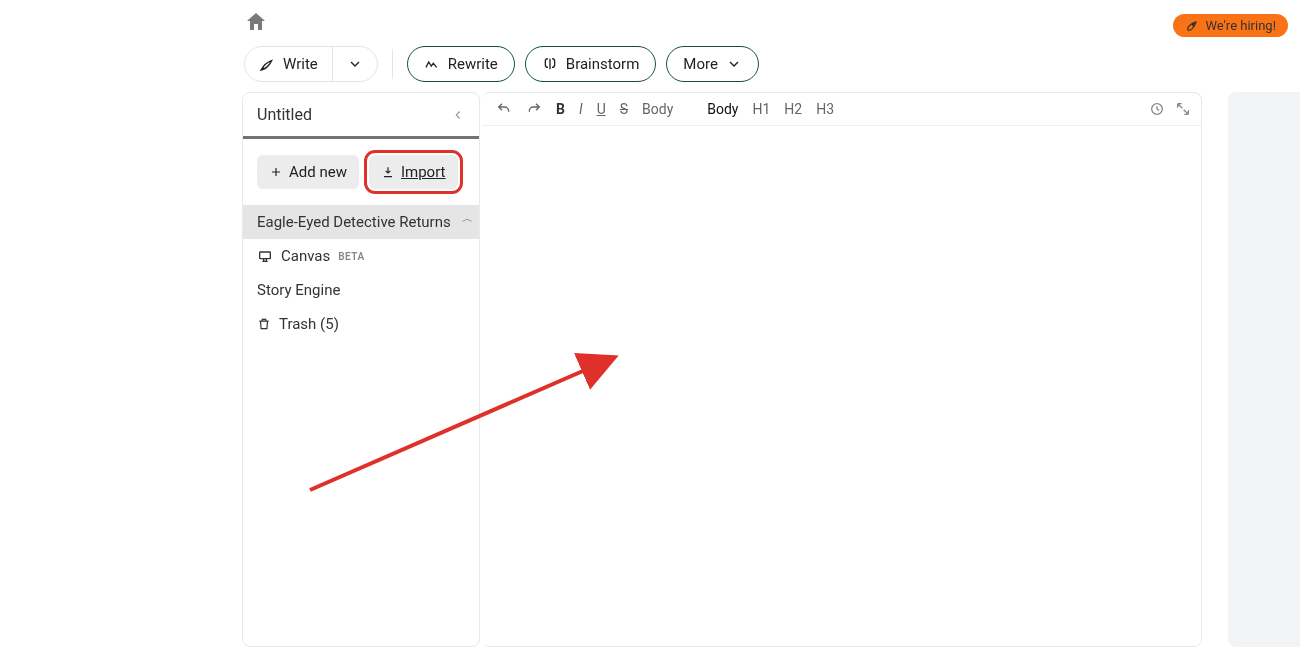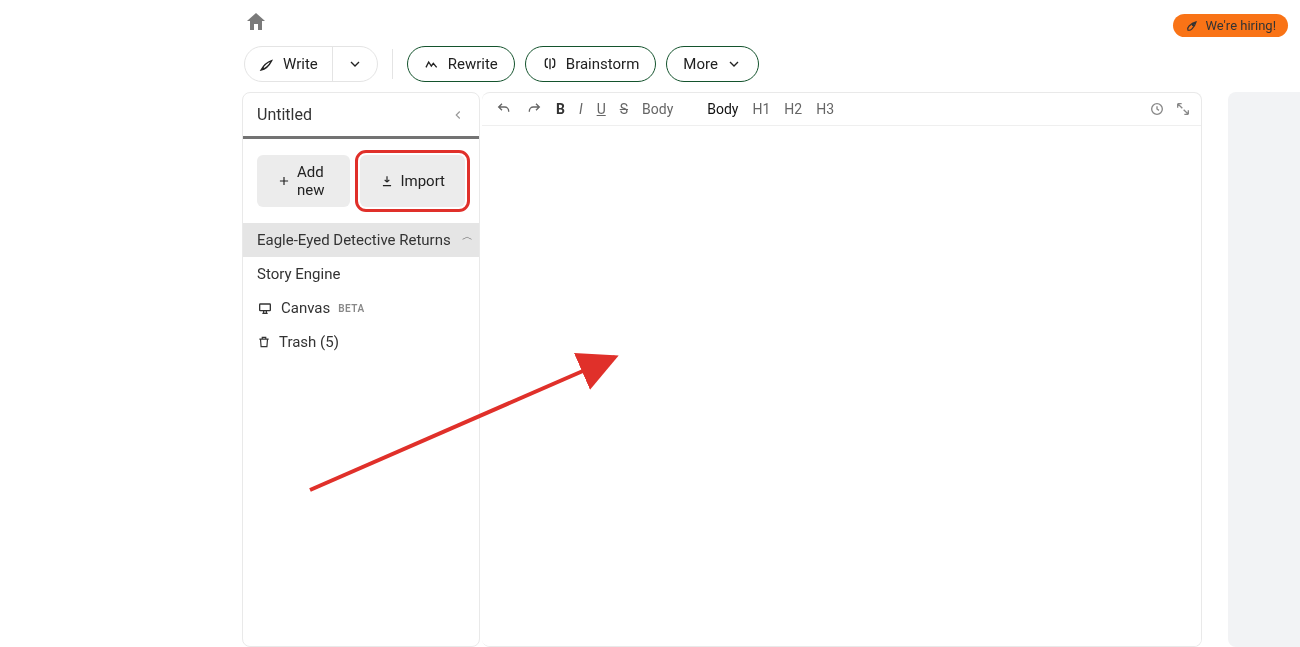--- a/index.html
+++ b/index.html
@@ -119,28 +119,29 @@
     display: flex;
     gap: 10px;
     padding: 16px 14px;
   }
   .side-btn {
     display: inline-flex;
     align-items: center;
     gap: 6px;
     background: #ececec;
     border-radius: 6px;
-    padding: 8px 20px;
+    padding: 8px 12px;
     font-size: 15px;
     color: #222;
     cursor: pointer;
   }
   .side-btn.highlight-box {
     outline: 3px solid #e0302a;
     outline-offset: 2px;
+    text-decoration: underline;
   }
   .project-row {
     background: #e5e5e5;
     padding: 8px 14px;
     font-size: 15px;
     color: #333;
     white-space: nowrap;
     overflow: hidden;
     text-overflow: clip;
     position: relative;
@@ -322,31 +323,31 @@
             </svg>
         </span>
         <span>Import</span>
       </div>
     </div>
     <div class="project-row">
       <span>Eagle-Eyed Detective Returns</span>
       <span class="project-caret">︿</span>
     </div>
     <div class="side-item">
-      <span>Story Engine</span>
-    </div>
-    <div class="side-item">
       <span>
         <svg width="16" height="16" viewBox="0 0 24 24" fill="none" stroke="#333" stroke-width="2">
             <rect x="4" y="6" width="16" height="10" rx="1"></rect>
             <path d="M8 20h8M10 16v4M14 16v4"></path>
           </svg>
       </span>
       <span>Canvas</span>
       <span class="beta-badge">BETA</span>
+    </div>
+    <div class="side-item">
+      <span>Story Engine</span>
     </div>
     <div class="side-item">
       <span>
         <svg width="14" height="14" viewBox="0 0 24 24" fill="none" stroke="#333" stroke-width="2">
             <path d="M4 7h16M9 7V4h6v3M6 7l1 13h10l1-13"></path>
           </svg>
       </span>
       <span>Trash (5)</span>
     </div>
   </div>

